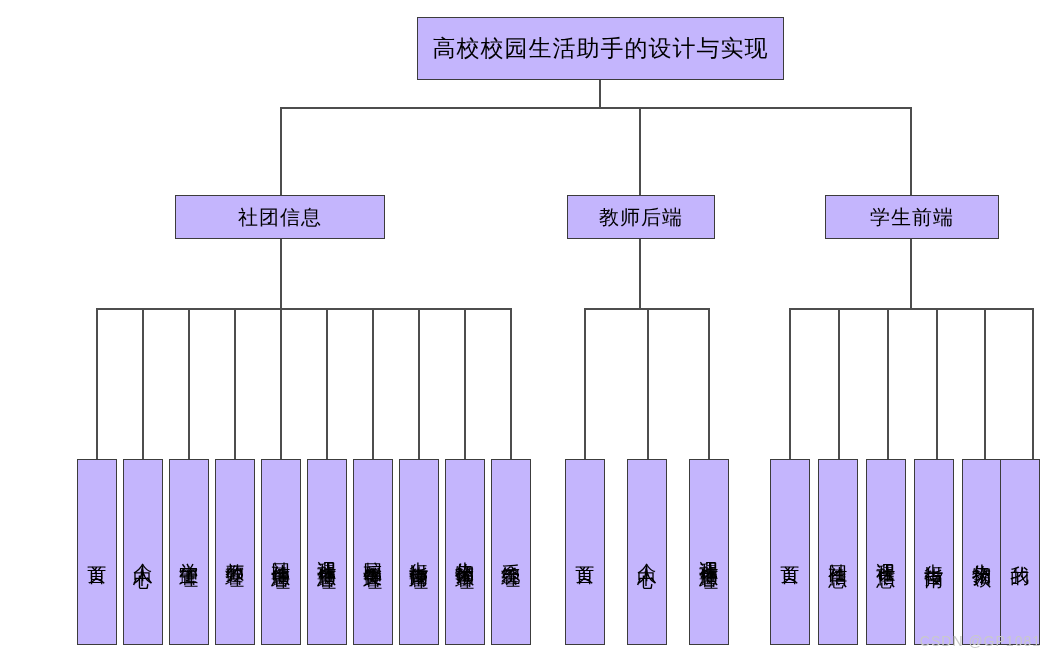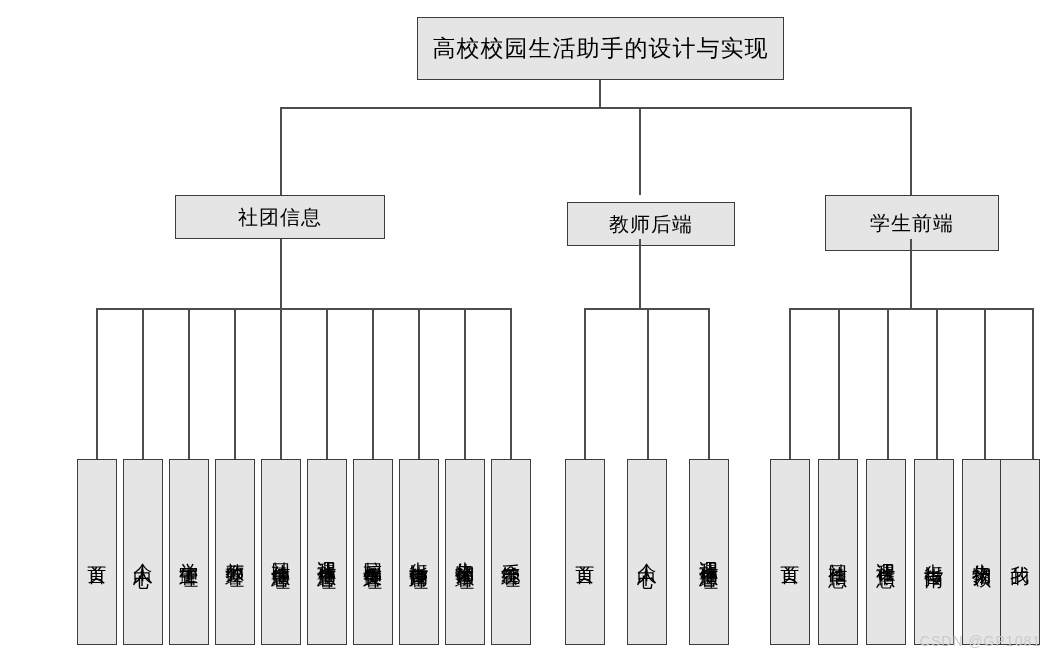--- a/index.html
+++ b/index.html
@@ -24,21 +24,21 @@
     background: #4d4d4d;
   }
   .line.h { height: 2px; }
   .line.v { width: 2px; }
 
   
   .node {
     position: absolute;
     box-sizing: border-box;
     border: 1.5px solid #3c3c3c;
-    background: #e5e5e5;
+    background: #c4b5fd;
     display: flex;
     align-items: center;
     justify-content: center;
     text-align: center;
     color: #000000;
   }
   .node-root {
     font-size: 23px;
     letter-spacing: 1px;
     padding: 0 12px;
@@ -86,25 +86,25 @@
   <div class="line h" style="left:280px; top:107px; width:632px;"></div>
 
   <div class="line v" style="left:280px; top:107px; height:88px;"></div>
   <div class="line v" style="left:639px; top:107px; height:88px;"></div>
   <div class="line v" style="left:910px; top:107px; height:88px;"></div>
 
   <div class="node node-mid" style="left:175px; top:195px; width:210px; height:44px;">
     <span>社团信息</span>
   </div>
 
-  <div class="node node-mid" style="left:567px; top:202px; width:168px; height:44px;">
+  <div class="node node-mid" style="left:567px; top:195px; width:148px; height:44px;">
     <span>教师后端</span>
   </div>
 
-  <div class="node node-mid" style="left:825px; top:195px; width:174px; height:56px;">
+  <div class="node node-mid" style="left:825px; top:195px; width:174px; height:44px;">
     <span>学生前端</span>
   </div>
 
   <div class="line v" style="left:280px; top:239px; height:70px;"></div>
   <div class="line h" style="left:96px; top:308px; width:414px;"></div>
 
   <div class="line v" style="left:96px;  top:308px; height:152px;"></div>
   <div class="line v" style="left:142px; top:308px; height:152px;"></div>
   <div class="line v" style="left:188px; top:308px; height:152px;"></div>
   <div class="line v" style="left:234px; top:308px; height:152px;"></div>

